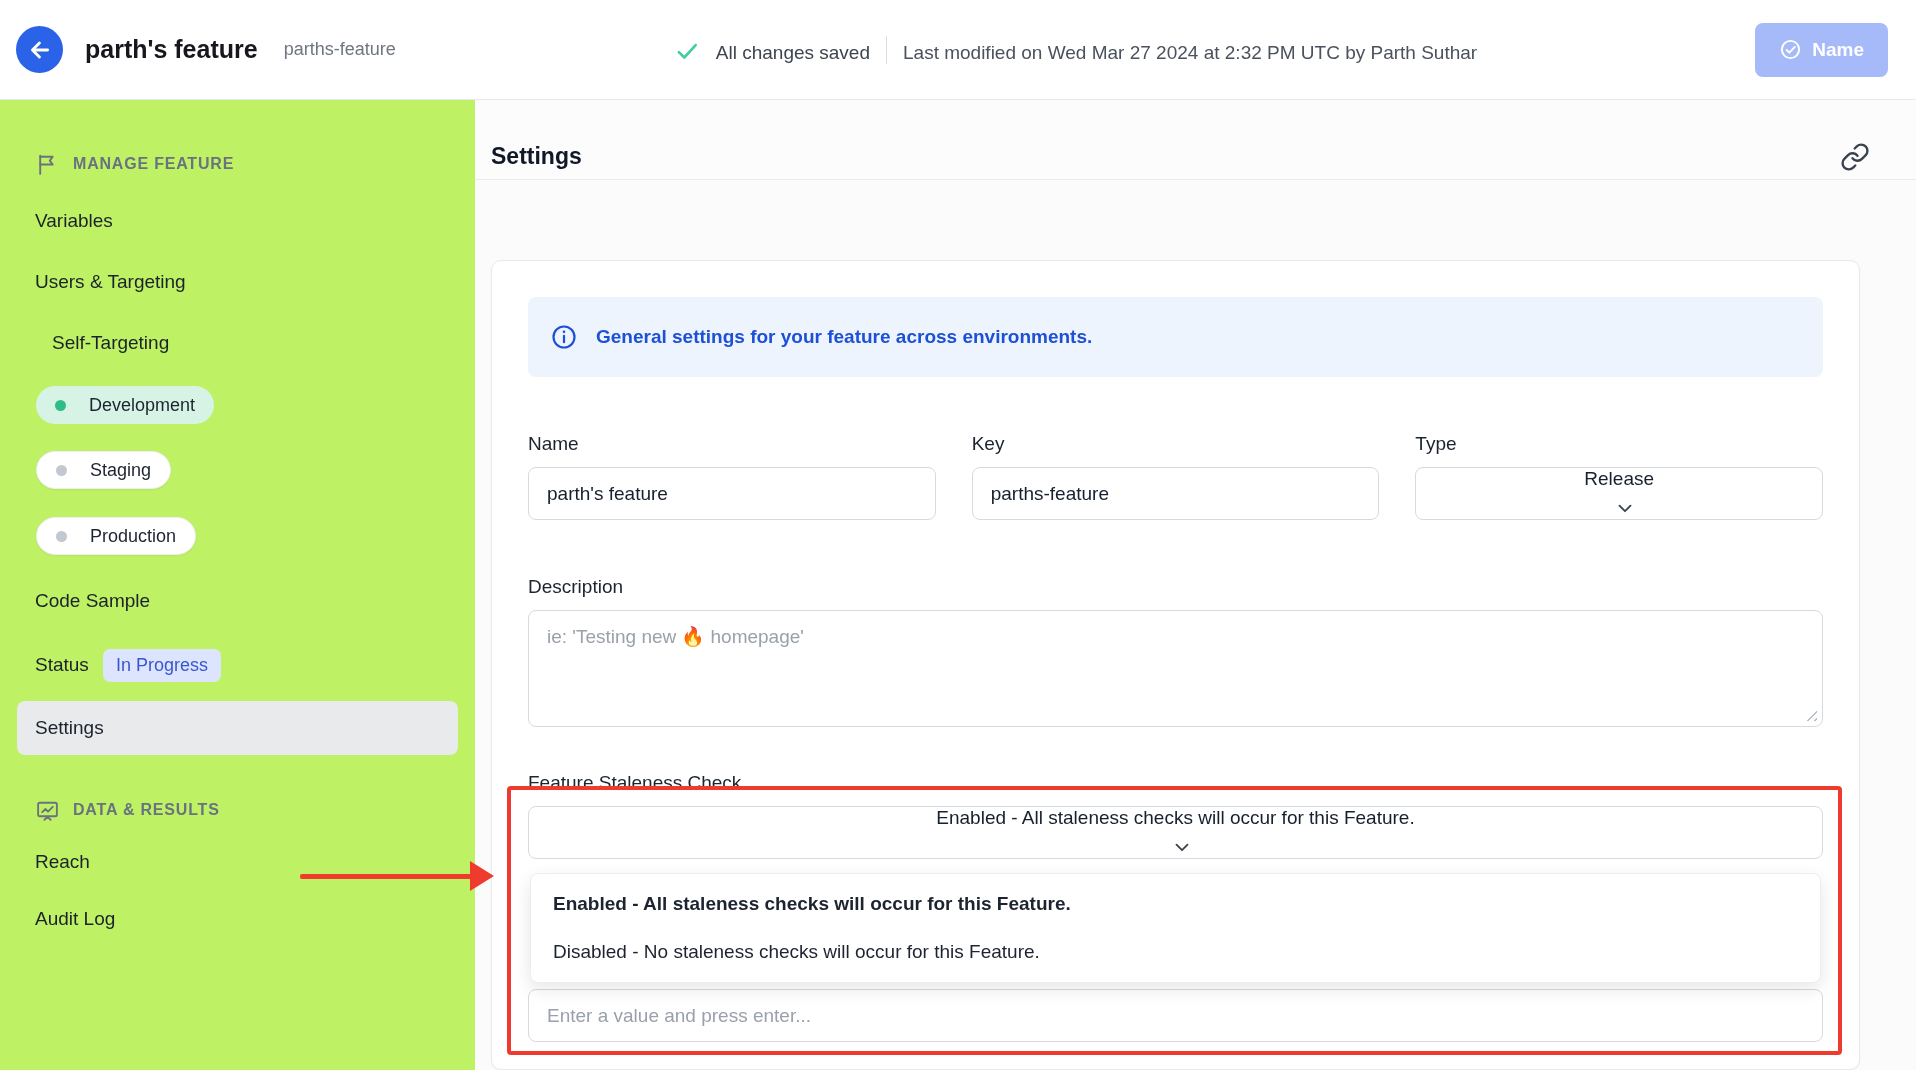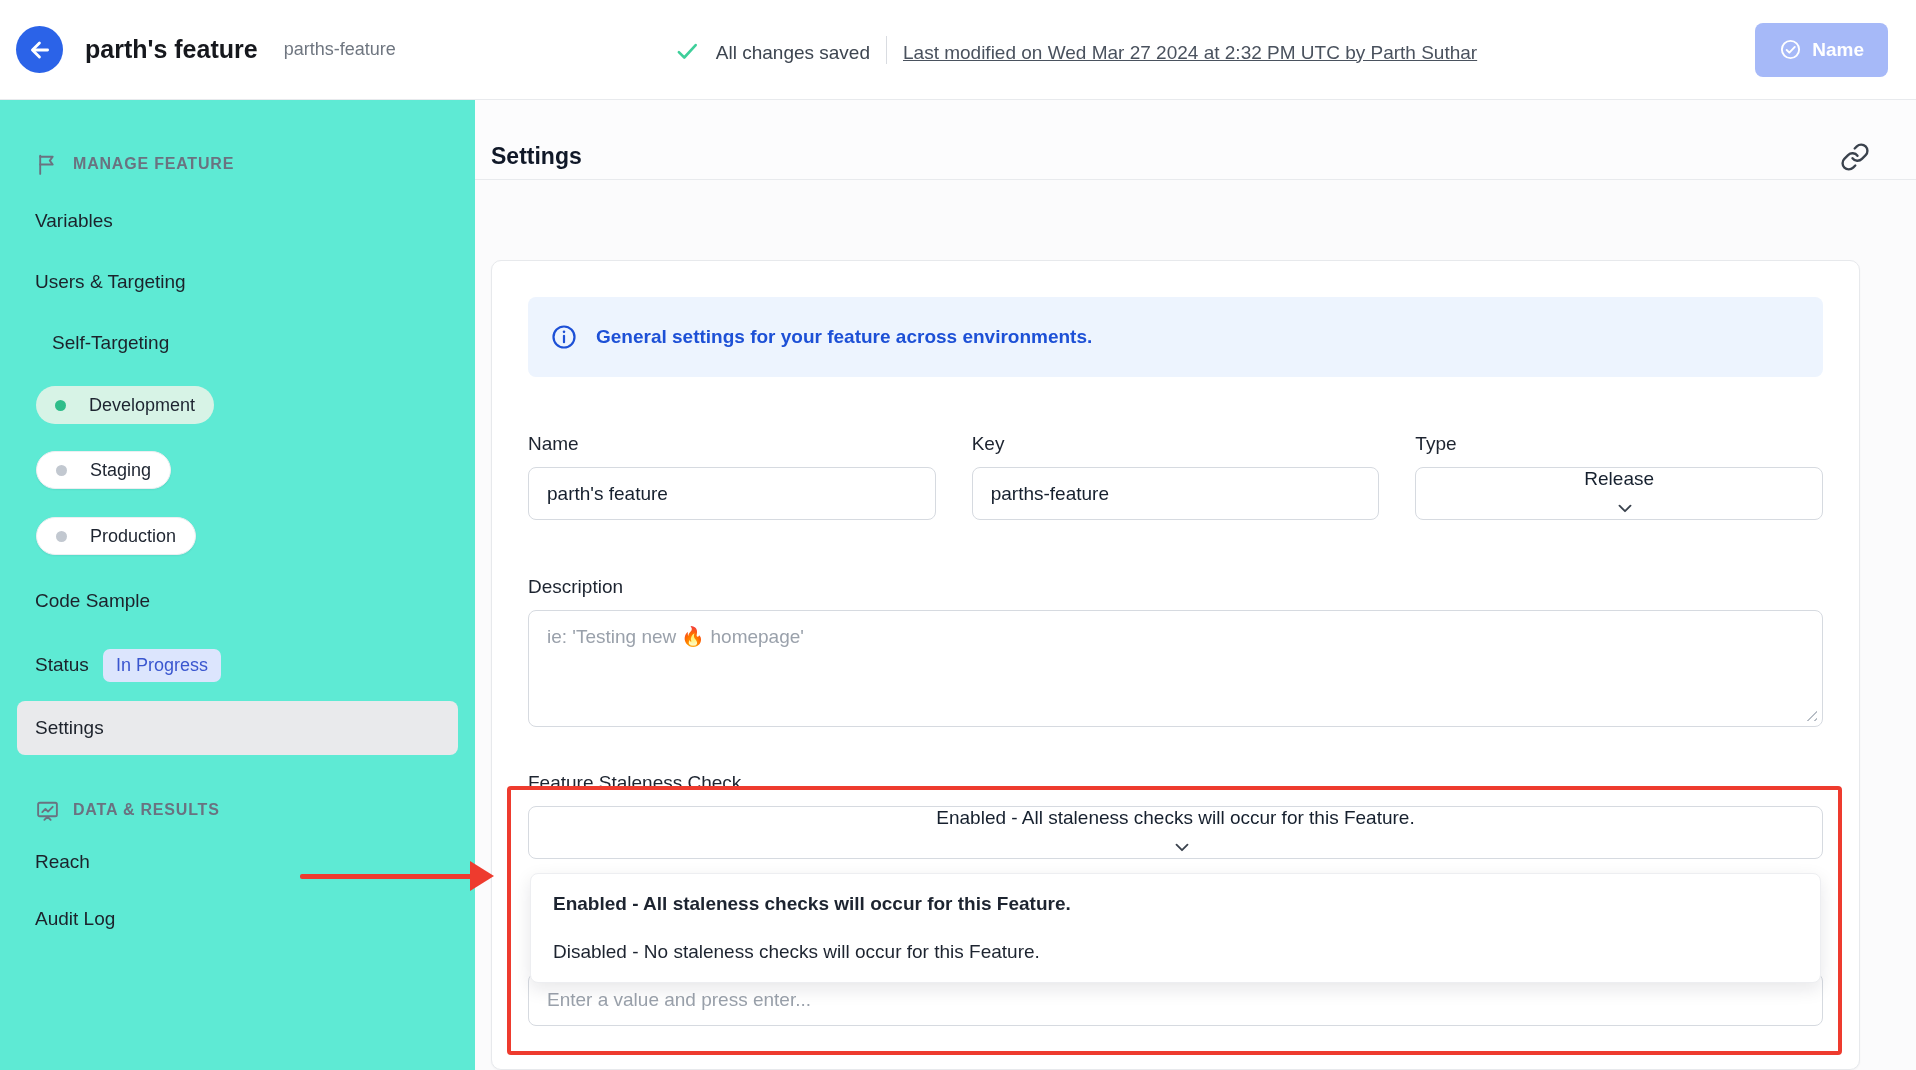--- a/index.html
+++ b/index.html
@@ -19,32 +19,32 @@
   .back-btn {
     width:47px; height:47px; border-radius:50%; background:#2b63e8; color:#fff;
     display:flex; align-items:center; justify-content:center; flex:none; cursor:pointer;
   }
   .app-title { font-size:25px; font-weight:700; color:#16181d; margin-left:22px; white-space:nowrap; }
   .feature-key { font-size:18px; color:#6f7680; margin-left:26px; white-space:nowrap; }
   .center-group { display:flex; align-items:flex-end; gap:16px; margin:0 auto; }
   .saved-check { color:#3ecf9a; }
   .saved-text { font-size:19px; color:#3d4550; white-space:nowrap; }
   .vdiv { width:1px; height:28px; background:#d9dce1; }
-  .modified-link { font-size:19px; color:#4a525e; text-decoration:underline; cursor:pointer; white-space:nowrap; }
+  .modified-link { font-size:19px; color:#4a525e; cursor:pointer; white-space:nowrap; }
   .save-btn {
     height:54px; padding:0 24px; border-radius:8px; background:#a6b9f8; color:#fff;
     font-size:19px; font-weight:600; display:flex; align-items:center; gap:10px;
     border:none; cursor:pointer; flex:none; font-family:inherit;
   }
 
   
   .layout { display:flex; height:970px; }
 
   
-  .sidebar { width:475px; flex:none; background:#5eead4; padding:48px 17px 16px; }
+  .sidebar { width:475px; flex:none; background:#bef264; padding:48px 17px 16px; }
   .section-head {
     display:flex; align-items:center; gap:13px; height:32px; padding-left:18px;
     color:#6a7280; font-size:16px; font-weight:700; letter-spacing:.8px;
   }
   .section-head.first { margin-bottom:10px; }
   .section-head.second { margin-top:39px; }
   .side-row {
     display:flex; align-items:center; height:61px; padding-left:18px;
     font-size:19px; color:#1c222b; cursor:pointer; border-radius:8px;
   }
@@ -114,21 +114,21 @@
   .desc-area::placeholder { color:#9aa1ab; }
   .resize-handle {
     position:absolute; right:6px; bottom:10px; width:15px; height:15px; pointer-events:none;
     background:
       linear-gradient(315deg, transparent 1px, #b8bec6 1px, #b8bec6 2.5px, transparent 2.5px,
         transparent 6px, #b8bec6 6px, #b8bec6 7.5px, transparent 7.5px);
   }
 
   .staleness { margin-top:41px; }
   .dd-wrap { position:relative; height:156px; margin-top:14px; }
-  .value-input { position:absolute; top:100px; left:0; right:0; z-index:1; }
+  .value-input { position:absolute; top:116px; left:0; right:0; z-index:1; }
   .dropdown {
     position:absolute; top:0; left:2px; right:2px; z-index:2;
     background:#fff; border:1px solid #edeef1; border-radius:8px;
     box-shadow:0 6px 18px rgba(16,24,40,.10); padding:6px 0;
   }
   .dd-option {
     height:48px; display:flex; align-items:center; padding:0 22px;
     font-size:19px; color:#1d2430; cursor:pointer;
   }
   .dd-option.selected { font-weight:700; }

